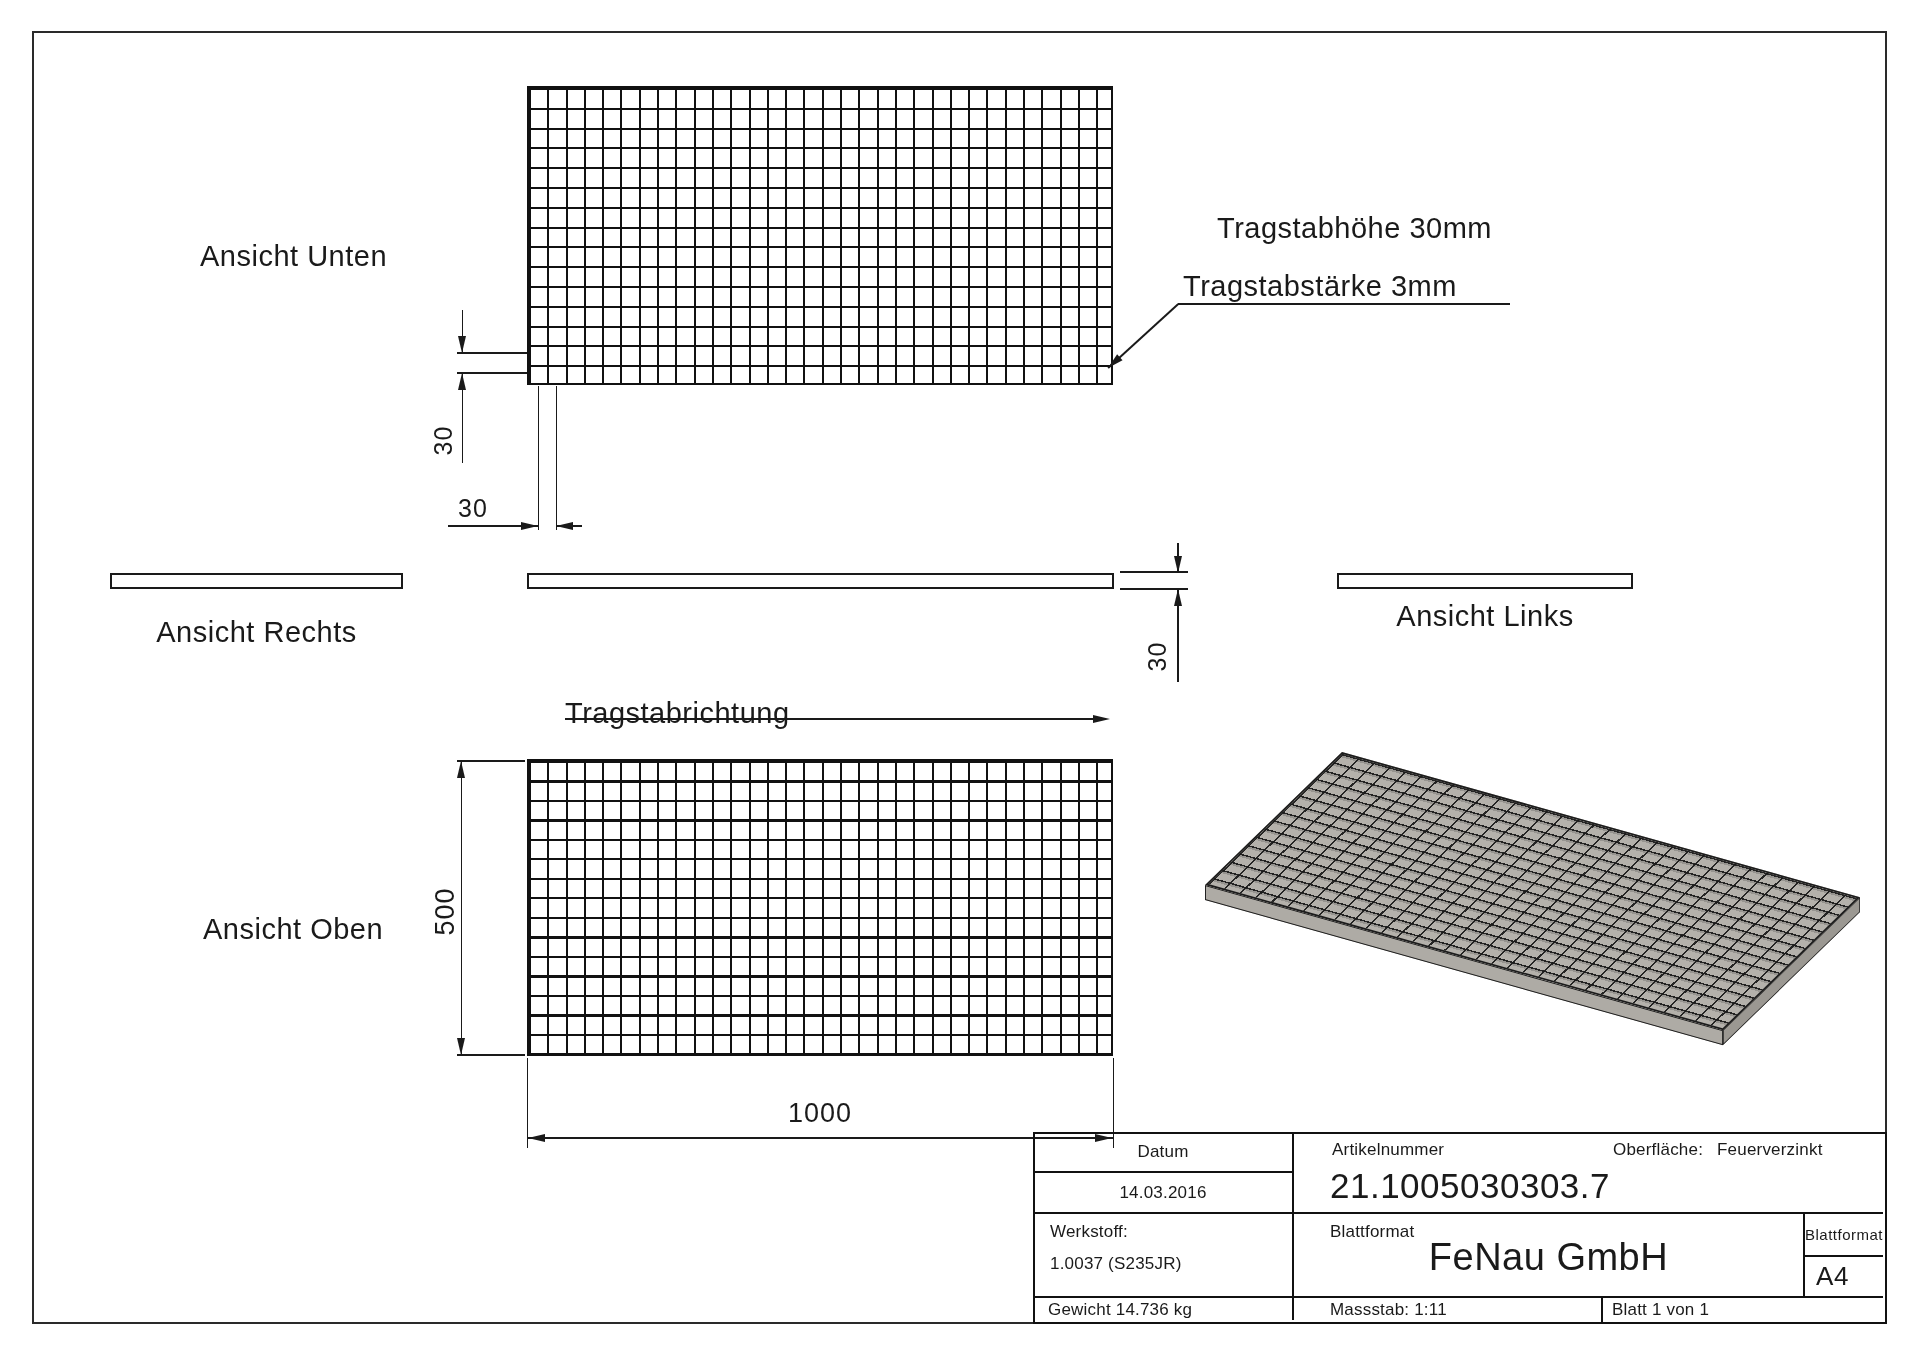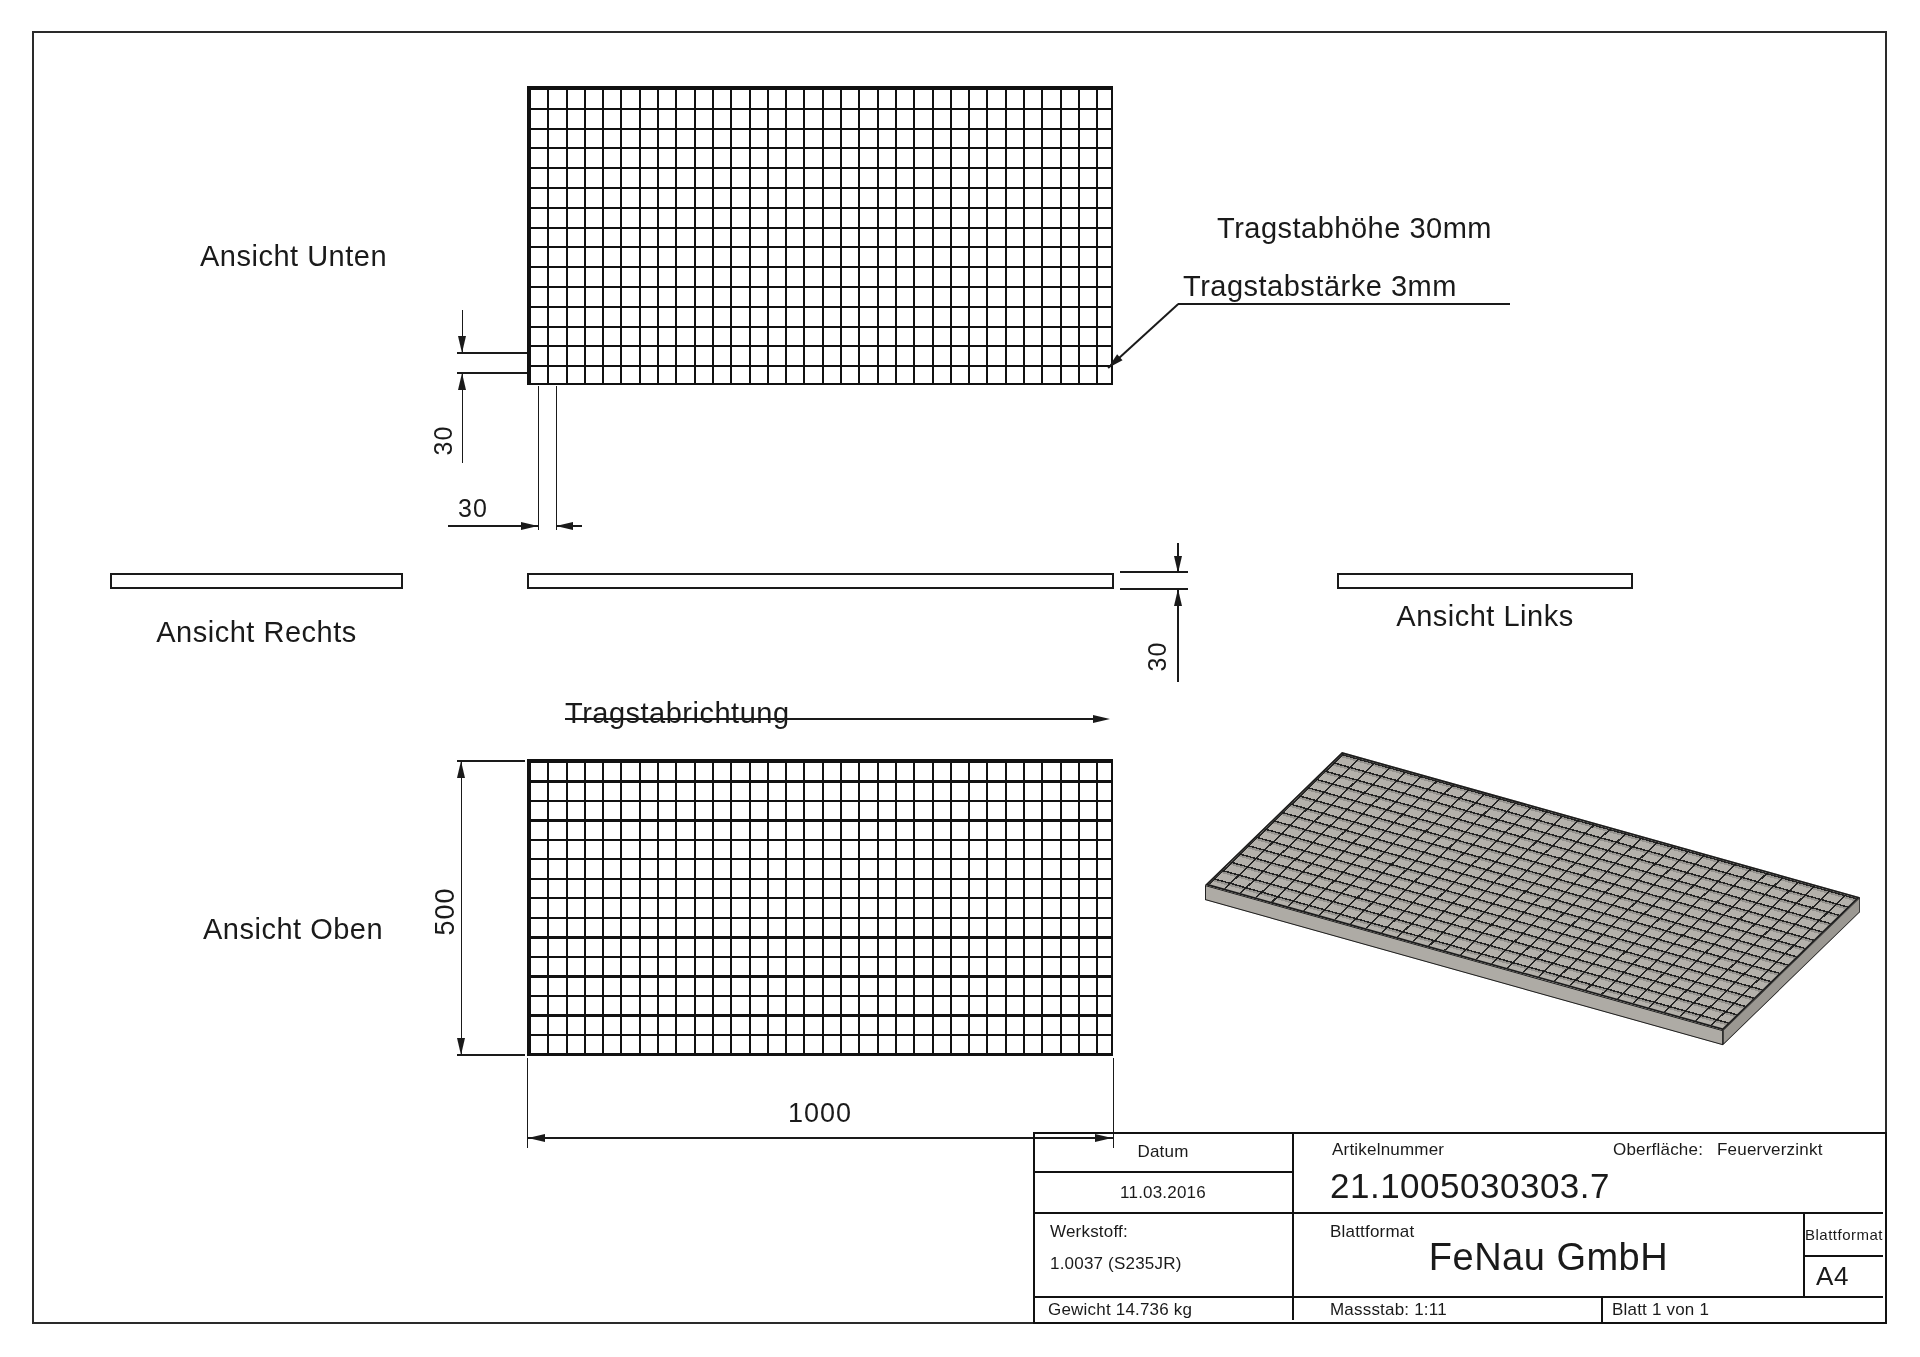--- a/index.html
+++ b/index.html
@@ -132,21 +132,21 @@
   <div class="abs" style="left:1033px; top:1132px; width:850px; height:188px; border:2px solid #111;"></div>
   <div class="tb-line" style="left:1033px; top:1171px; width:260px; height:2px;"></div>
   <div class="tb-line" style="left:1033px; top:1212px; width:850px; height:2px;"></div>
   <div class="tb-line" style="left:1033px; top:1296px; width:850px; height:2px;"></div>
   <div class="tb-line" style="left:1292px; top:1132px; width:2px; height:188px;"></div>
   <div class="tb-line" style="left:1803px; top:1212px; width:2px; height:86px;"></div>
   <div class="tb-line" style="left:1803px; top:1255px; width:80px; height:2px;"></div>
   <div class="tb-line" style="left:1601px; top:1296px; width:2px; height:26px;"></div>
 
   <div class="lbl smtxt center" style="left:1033px; top:1142px; width:260px;">Datum</div>
-  <div class="lbl smtxt center" style="left:1033px; top:1183px; width:260px;">11.03.2016</div>
+  <div class="lbl smtxt center" style="left:1033px; top:1183px; width:260px;">14.03.2016</div>
 
   <div class="lbl smtxt" style="left:1332px; top:1140px;">Artikelnummer</div>
   <div class="lbl" style="left:1330px; top:1166px; font-size:35px;">21.1005030303.7</div>
 
   <div class="lbl smtxt" style="left:1613px; top:1140px;">Oberfläche:</div>
   <div class="lbl smtxt" style="left:1717px; top:1140px;">Feuerverzinkt</div>
 
   <div class="lbl smtxt" style="left:1050px; top:1222px;">Werkstoff:</div>
   <div class="lbl smtxt" style="left:1050px; top:1254px;">1.0037 (S235JR)</div>
 

